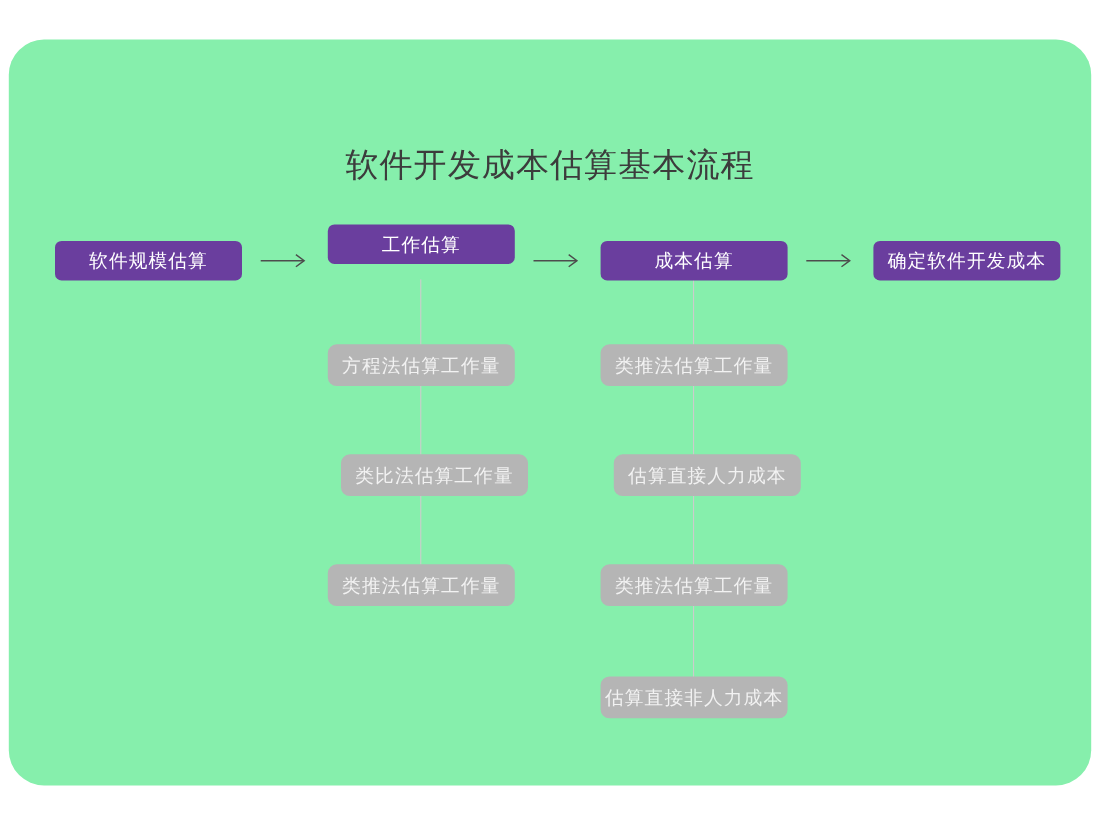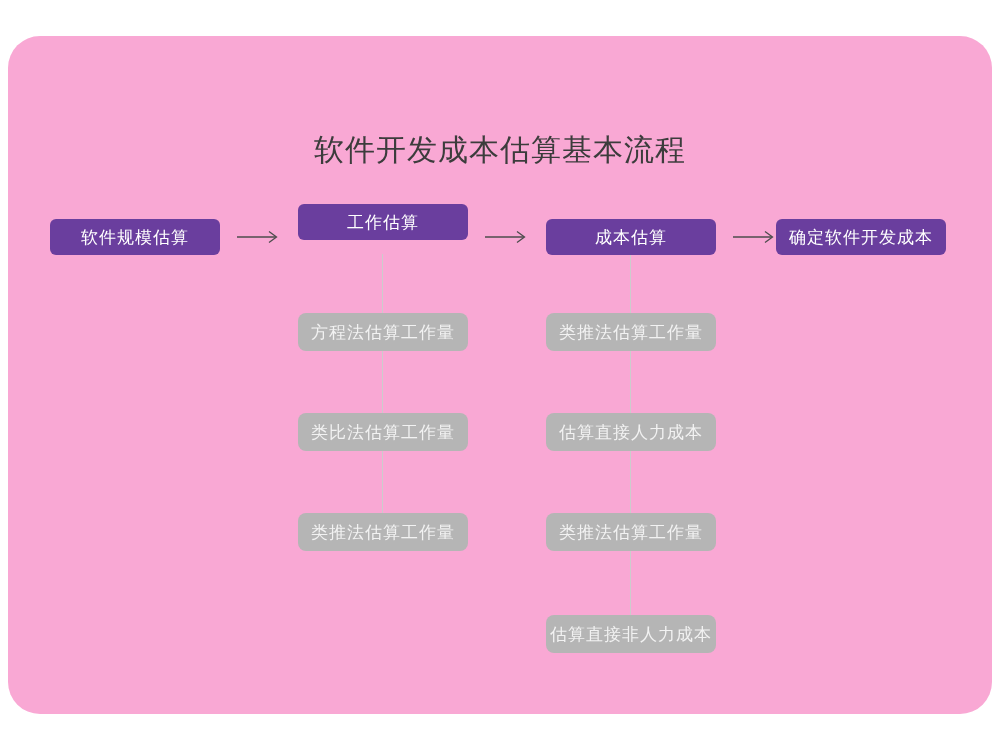--- a/index.html
+++ b/index.html
@@ -11,21 +11,21 @@
   .page {
     position: relative;
     width: 1000px; height: 750px;
     background: #ffffff;
     overflow: hidden;
   }
   .card {
     position: absolute;
     left: 8px; top: 36px;
     width: 984px; height: 678px;
-    background: #f9a8d4;
+    background: #86efac;
     border-radius: 32px;
   }
   .title {
     position: absolute;
     left: 0; top: 94px;
     width: 100%;
     text-align: center;
     font-size: 30px;
     font-weight: 400;
     letter-spacing: 1px;
@@ -47,21 +47,21 @@
     font-size: 17px;
     display: flex;
     align-items: center;
     justify-content: center;
     letter-spacing: 1px;
     text-align: center;
   }
   .node-1 { left: 42px;  top: 183px; }
   .node-2 { left: 290px; top: 168px; }
   .node-3 { left: 538px; top: 183px; }
-  .node-4 { left: 768px; top: 183px; font-family: Liberation Serif, serif; }
+  .node-4 { left: 786px; top: 183px; font-family: Liberation Serif, serif; }
   .arrow {
     position: absolute;
     top: 194px;
   }
   .arrow-1 { left: 227px; }
   .arrow-2 { left: 475px; }
   .arrow-3 { left: 723px; }
   .subnode {
     position: absolute;
     width: 170px; height: 38px;
@@ -70,21 +70,21 @@
     color: #f2f2f2;
     font-size: 17px;
     display: flex;
     align-items: center;
     justify-content: center;
     letter-spacing: 1px;
   }
   .col-work { left: 290px; }
   .col-cost { left: 538px; }
   .row-1 { top: 277px; }
-  .row-2 { top: 377px; }
+  .row-2 { top: 377px; margin-left: 12px; }
   .row-3 { top: 477px; }
   .row-4 { top: 579px; }
 </style>
 </head>
 <body>
 
 <div class="page">
   <div class="card">
 
     <h1 class="title">软件开发成本估算基本流程</h1>

